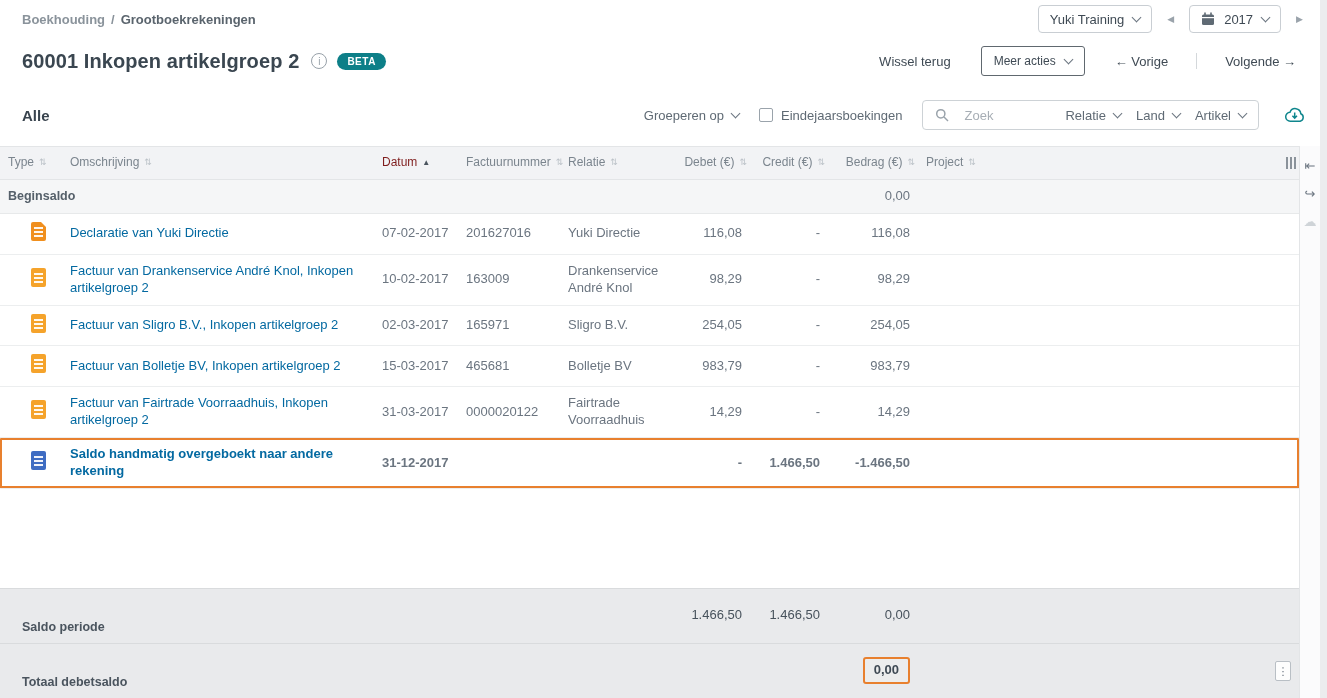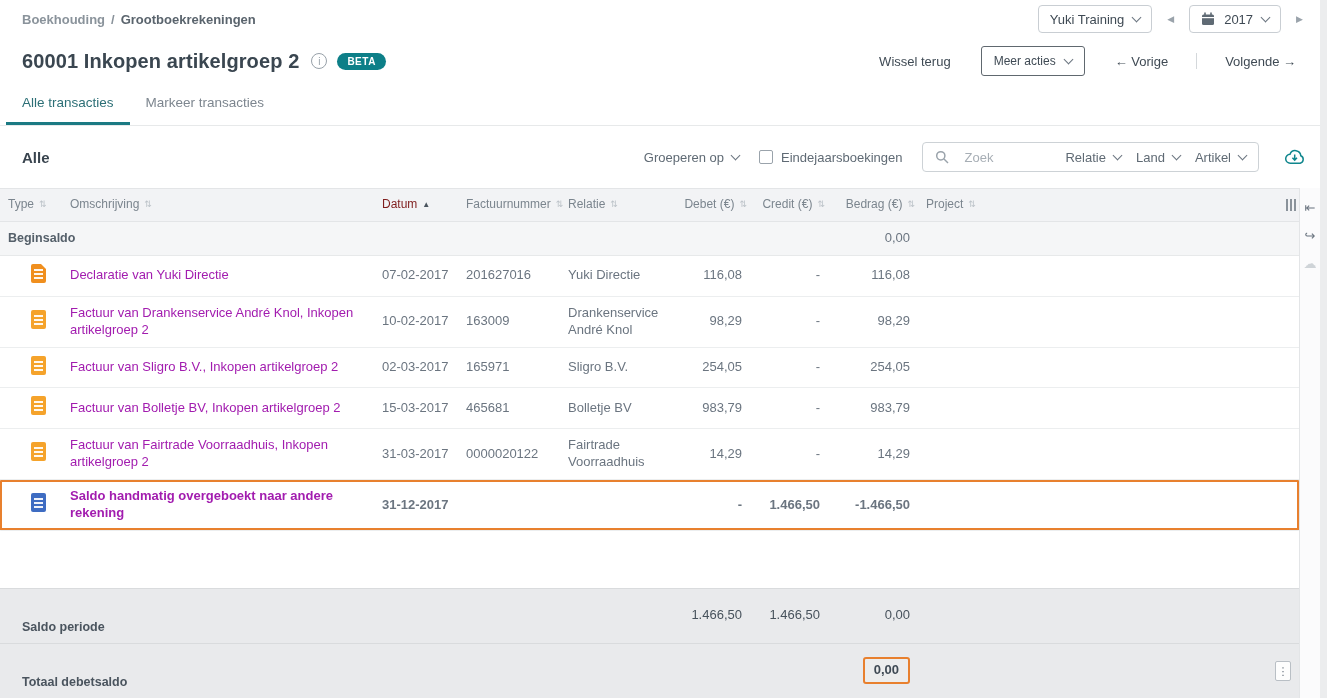--- a/index.html
+++ b/index.html
@@ -54,21 +54,21 @@
   .num { text-align:right; }
   .table-head { background:#f2f3f5; border-top:1px solid #e3e5e7; border-bottom:1px solid #e3e5e7; min-height:34px; }
   .th { font-size:12px; color:#7b858e; display:flex; align-items:center; gap:5px; padding-right:3px; cursor:pointer; }
   .th.num { justify-content:flex-end; }
   .sort-icon { font-size:9px; color:#bcc2c8; }
   .sort-asc { font-size:8px; color:#4a545e; }
   .beginsaldo-row { background:#f5f6f7; border-bottom:1px solid #e7e9ea; min-height:33px; }
   .beginsaldo-label { grid-column:1 / 3; font-weight:700; font-size:12.5px; color:#55606a; }
   .rows-area { flex:1; overflow:hidden; background:#fff; }
   .data-row { border-bottom:1px solid #eceeef; min-height:39px; cursor:pointer; }
-  .data-row .link { color:#a21caf; text-decoration:none; cursor:pointer; }
+  .data-row .link { color:#0369a1; text-decoration:none; cursor:pointer; }
   .data-row.highlighted { box-shadow:inset 0 0 0 2px #e8802e; border-radius:1px;font-weight:bold; }
 
   
   .footer-row { background:#e9eaec; border-top:1px solid #d9dbdd; min-height:35px; }
   .footer-label { grid-column:1 / 6; font-size:12.5px; font-weight:700; color:#4a545e; padding-left:22px;margin-top:22px; }
   .footer-num { color:#47525c; }
   .boxed-orange { display:inline-block; border:2px solid #e8802e; border-radius:3px; padding:3px 9px; font-weight:700; color:#3f4a54; background:#eceded; }
   .kebab-box { width:16px; height:20px; border:1px solid #b9bfc5; border-radius:2px; display:inline-flex; align-items:center; justify-content:center; color:#6b7580; font-size:11px; background:#fdfdfd; cursor:pointer; }
 
   
@@ -126,24 +126,20 @@
       <span class="action-link">Wissel terug</span>
       <div class="meer-acties">
         <span>Meer acties</span>
         <span class="chev"></span>
       </div>
       <span class="action-link">← Vorige</span>
       <div class="vdiv"></div>
       <span class="action-link">Volgende →</span>
     </div>
 
-    <div class="tabsbar">
-      <div class="tab active">Alle transacties</div>
-      <div class="tab">Markeer transacties</div>
-    </div>
 
     <div class="filterbar">
       <span class="filter-title">Alle</span>
       <div class="spacer"></div>
       <div class="groeperen">
         <span>Groeperen op</span>
         <span class="chev"></span>
       </div>
       <div class="checkbox-wrap">
         <span class="checkbox"></span>

